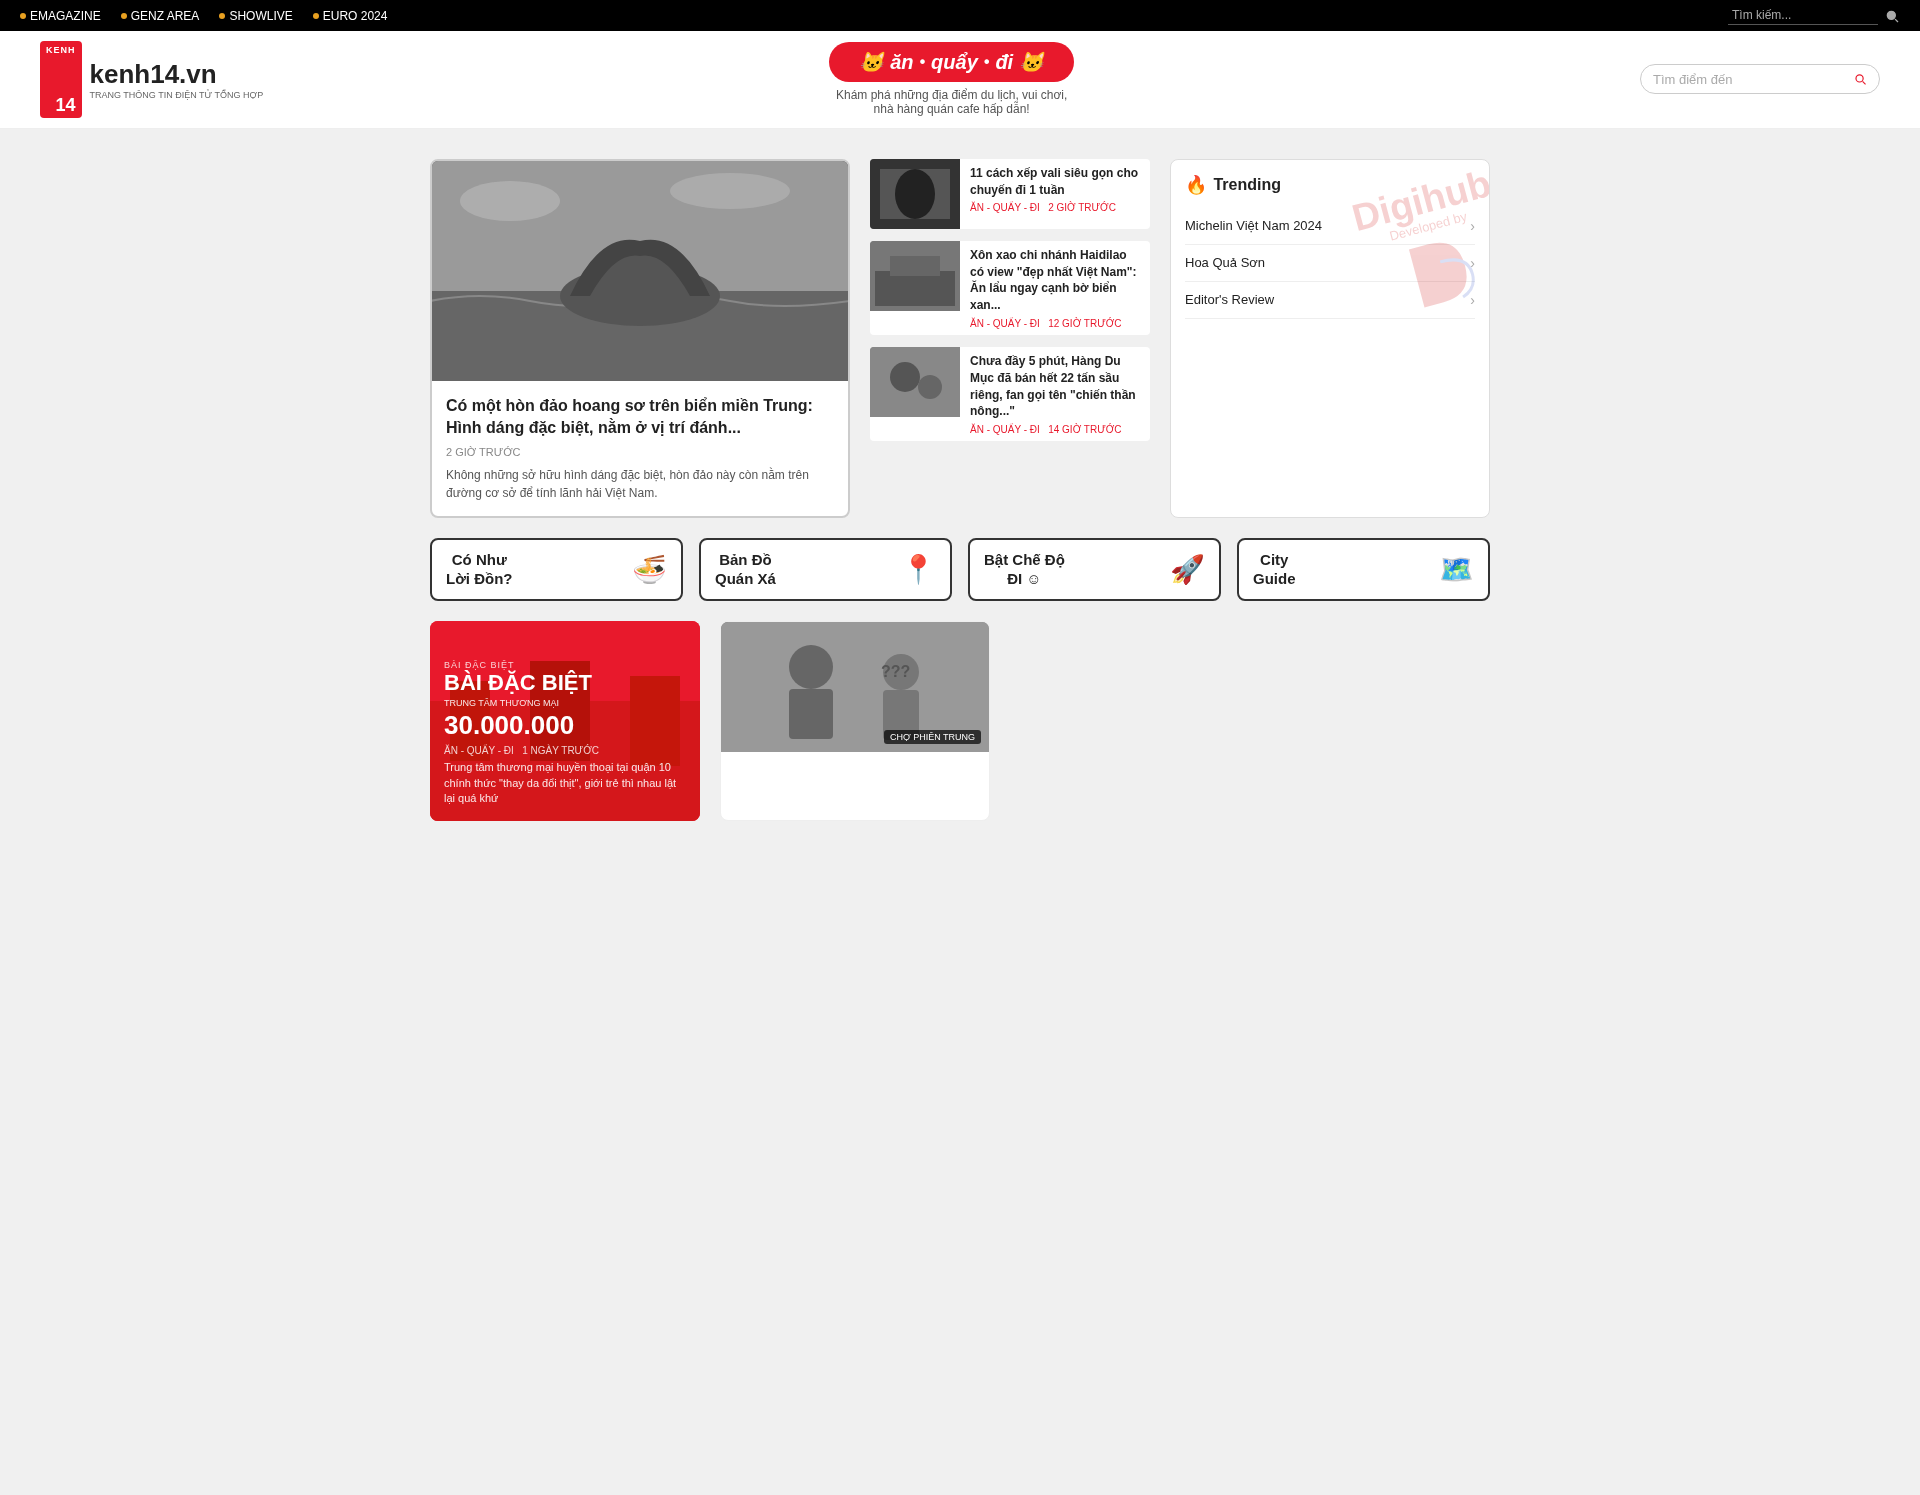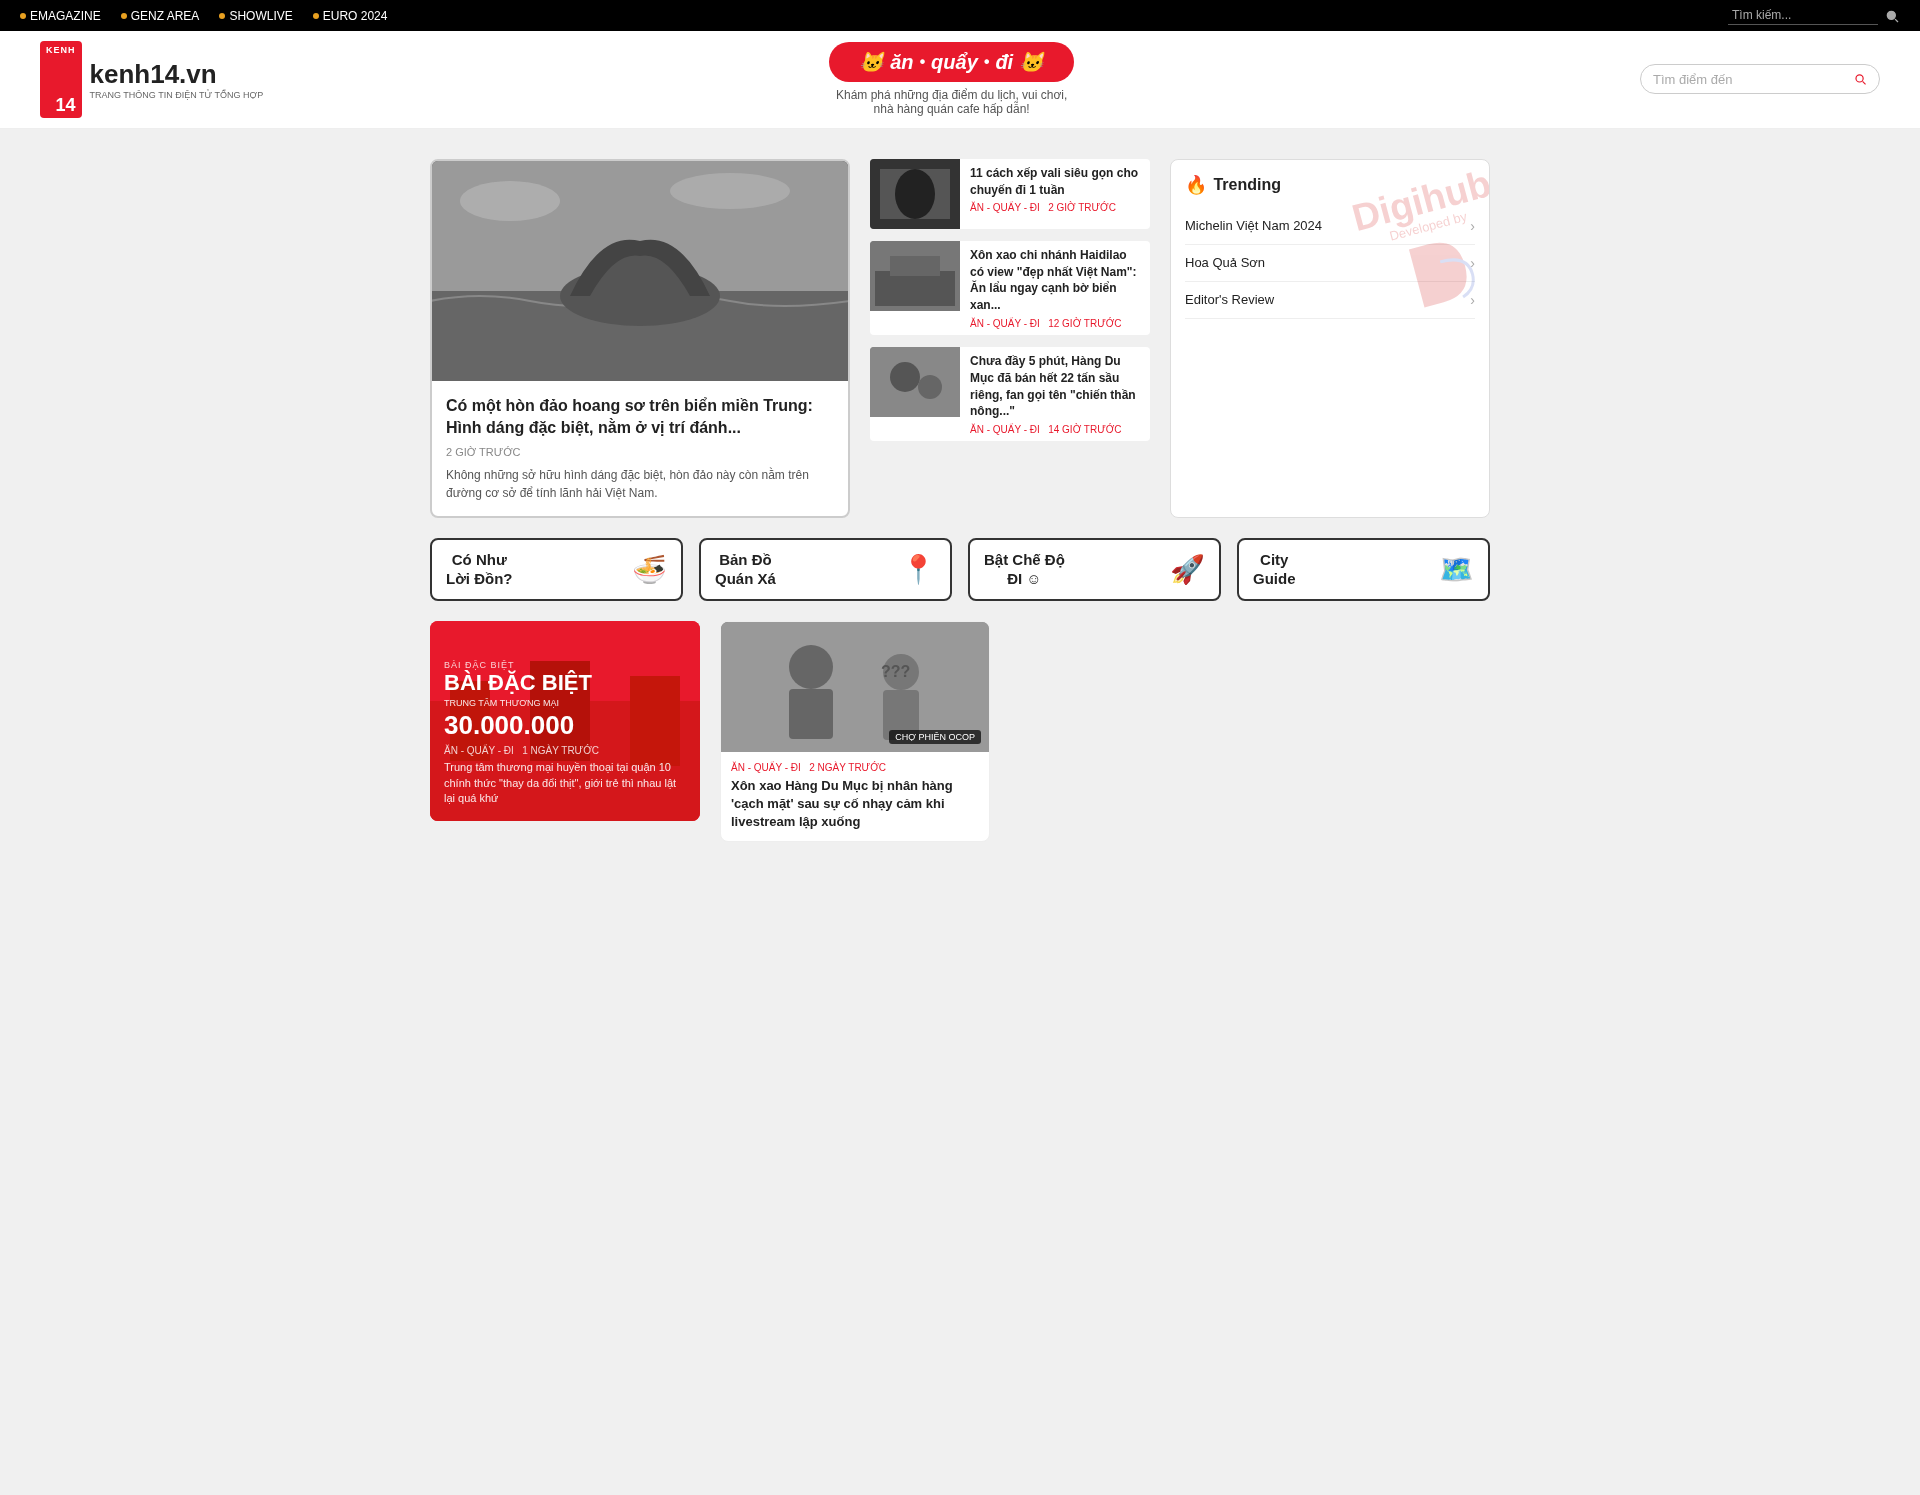--- a/index.html
+++ b/index.html
@@ -461,26 +461,18 @@
         <svg width="270" height="130" viewBox="0 0 270 130">
           <rect width="270" height="130" fill="#999"></rect>
 
           <circle cx="90" cy="45" r="22" fill="#666"></circle>
           <rect x="68" y="67" width="44" height="50" fill="#666" rx="4"></rect>
           <circle cx="180" cy="50" r="18" fill="#777"></circle>
           <rect x="162" y="68" width="36" height="50" fill="#777" rx="4"></rect>
 
           <text x="160" y="55" font-size="16" fill="#555" font-weight="bold">???</text>
         </svg>
-        <div class="video-badge">CHỢ PHIÊN OCOP</div>
-      </div>
-      <div class="video-info">
-        <div class="video-meta">
-          <span style="color:#e8192c;">ĂN - QUẨY - ĐI</span>
-          &nbsp;
-          <span>2 NGÀY TRƯỚC</span>
-        </div>
-        <div class="video-title">Xôn xao Hàng Du Mục bị nhân hàng 'cạch mặt' sau sự cố nhạy cảm khi livestream lập xuống</div>
+        <div class="video-badge">CHỢ PHIÊN TRUNG</div>
       </div>
     </div>
   </div>
 
 </div>
 
 </body></html>

